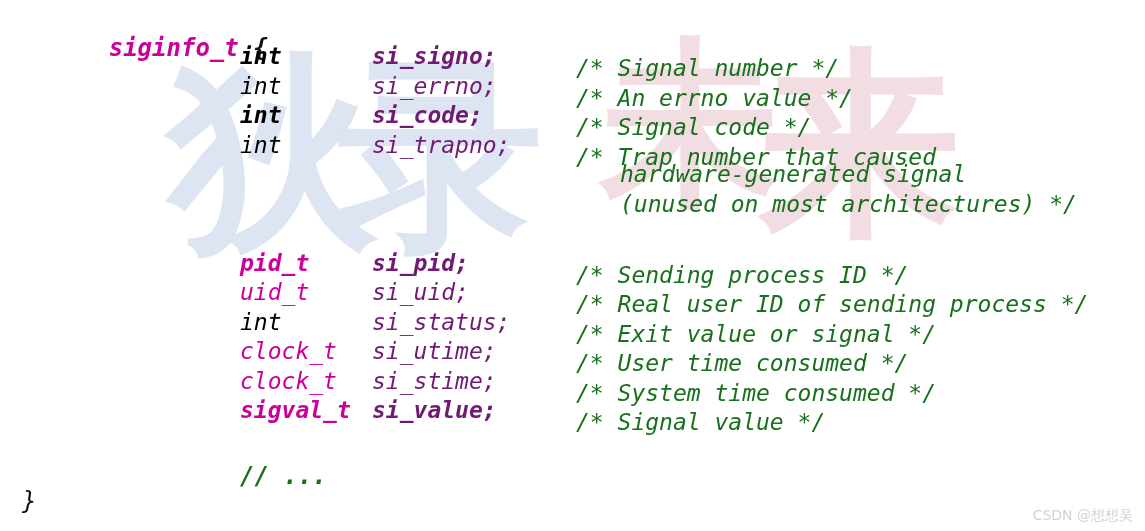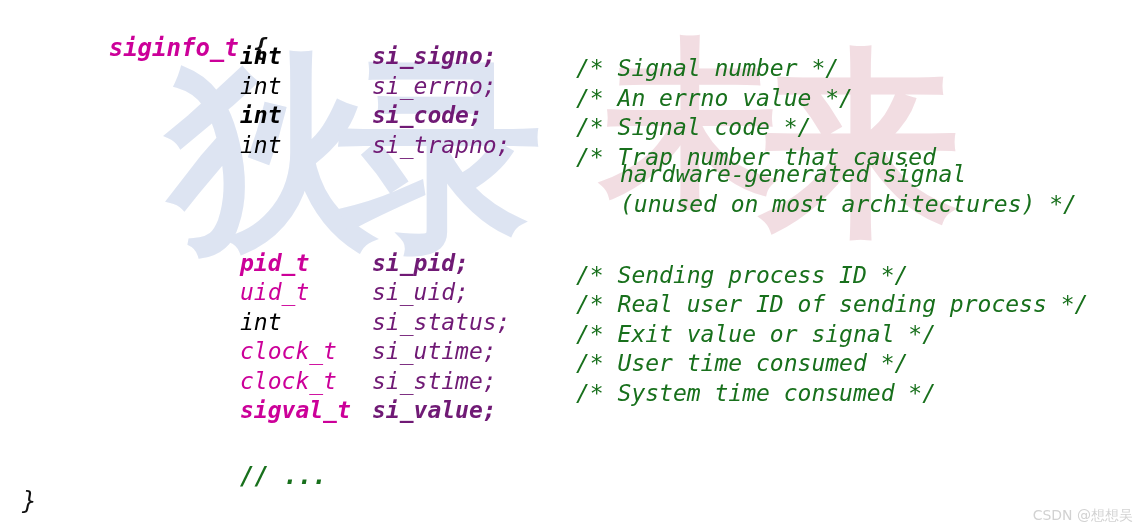--- a/index.html
+++ b/index.html
@@ -111,21 +111,21 @@
         <div class="line" style="left: 0px; top: 71.5px; width: 1145px;"><span class="col-type tok c-type-builtin">int</span><span class="col-field tok c-ident">si_errno;</span><span class="col-comment tok c-comment">/* An errno value */</span></div>
         <div class="line" style="left: 0px; top: 101px; width: 1145px;"><span class="col-type tok c-type-builtin b">int</span><span class="col-field tok c-ident b">si_code;</span><span class="col-comment tok c-comment">/* Signal code */</span></div>
         <div class="line" style="left: 0px; top: 130.5px; width: 1145px;"><span class="col-type tok c-type-builtin">int</span><span class="col-field tok c-ident">si_trapno;</span><span class="col-comment tok c-comment">/* Trap number that caused</span></div>
         <div class="line" style="left: 0px; top: 160px; width: 947px; padding-left: 48px;"><span class="col-cont tok c-comment">hardware-generated signal</span></div>
         <div class="line" style="left: 0px; top: 189.5px; width: 1145px;"><span class="col-cont tok c-comment">(unused on most architectures) */</span></div>
         <div class="line" style="left: 0px; top: 248.5px; width: 1019px;"><span class="col-type tok c-type-custom b">pid_t</span><span class="col-field tok c-ident b">si_pid;</span><span class="col-comment tok c-comment">/* Sending process ID */</span></div>
         <div class="line" style="left: 0px; top: 278px; width: 1044px;"><span class="col-type tok c-type-custom">uid_t</span><span class="col-field tok c-ident">si_uid;</span><span class="col-comment tok c-comment">/* Real user ID of sending process */</span></div>
         <div class="line" style="left: 0px; top: 307.5px; width: 1145px;"><span class="col-type tok c-type-builtin">int</span><span class="col-field tok c-ident">si_status;</span><span class="col-comment tok c-comment">/* Exit value or signal */</span></div>
         <div class="line" style="left: 0px; top: 337px; width: 1145px;"><span class="col-type tok c-type-custom">clock_t</span><span class="col-field tok c-ident">si_utime;</span><span class="col-comment tok c-comment">/* User time consumed */</span></div>
         <div class="line" style="left: 0px; top: 366.5px; width: 1145px;"><span class="col-type tok c-type-custom">clock_t</span><span class="col-field tok c-ident">si_stime;</span><span class="col-comment tok c-comment">/* System time consumed */</span></div>
-        <div class="line" style="left: 0px; top: 396px; width: 1095px;"><span class="col-type tok c-type-custom b">sigval_t</span><span class="col-field tok c-ident b">si_value;</span></div>
+        <div class="line" style="left: 0px; top: 396px; width: 1095px;"><span class="col-type tok c-type-custom b">sigval_t</span><span class="col-field tok c-ident b">si_value;</span><span class="col-comment tok c-comment">/* Signal value */</span></div>
       </div>
 
     <div class="line ellipsis-line c-comment">// ...</div>
 
     <div class="line struct-close c-punct">}</div>
   </div>
 
   <div class="attrib">CSDN @想想吴</div>
 
 </div>

